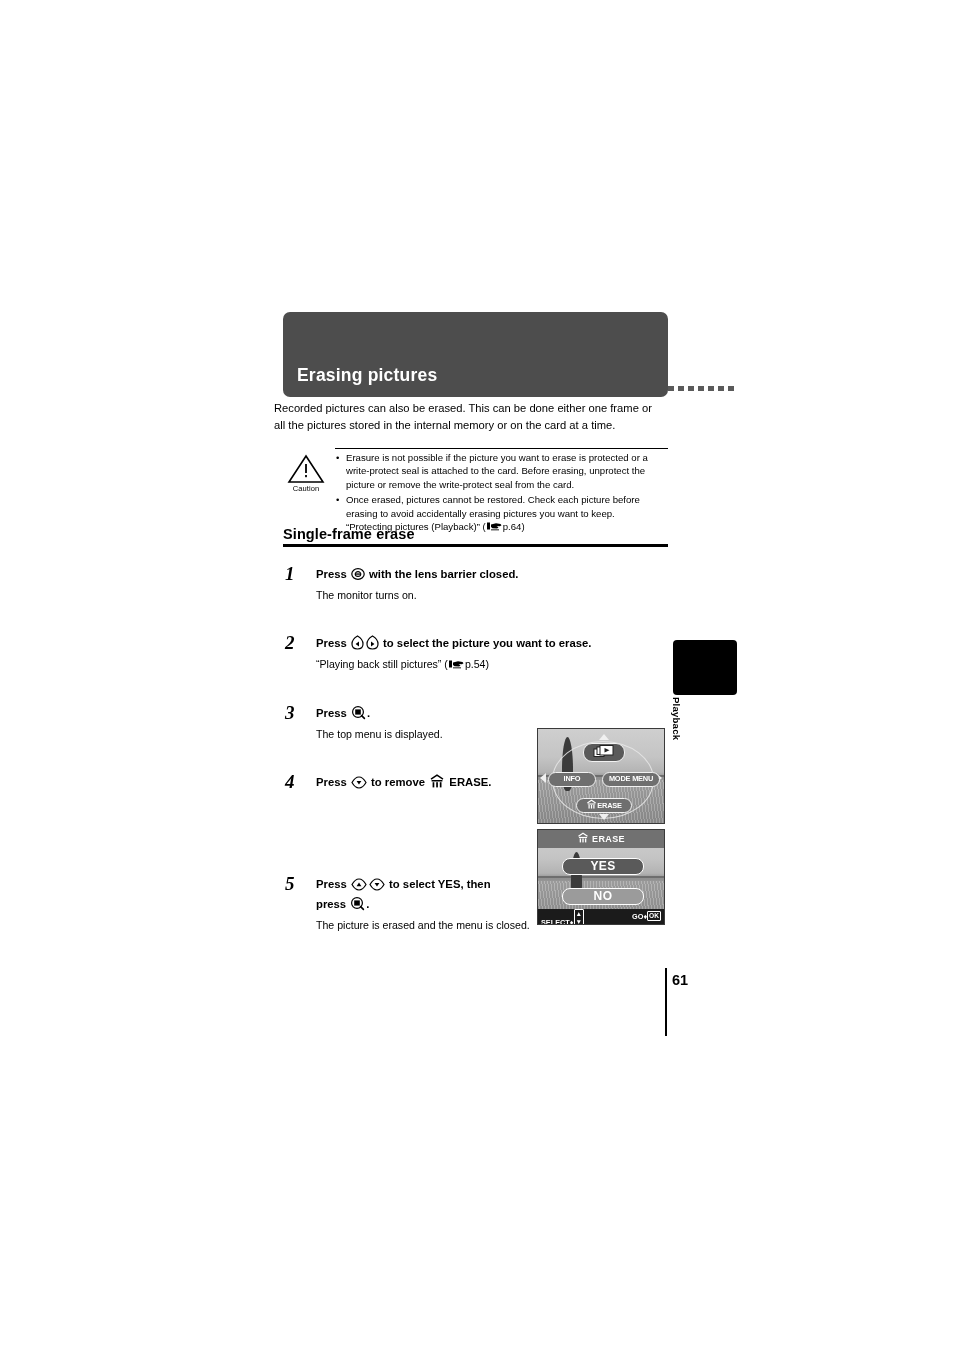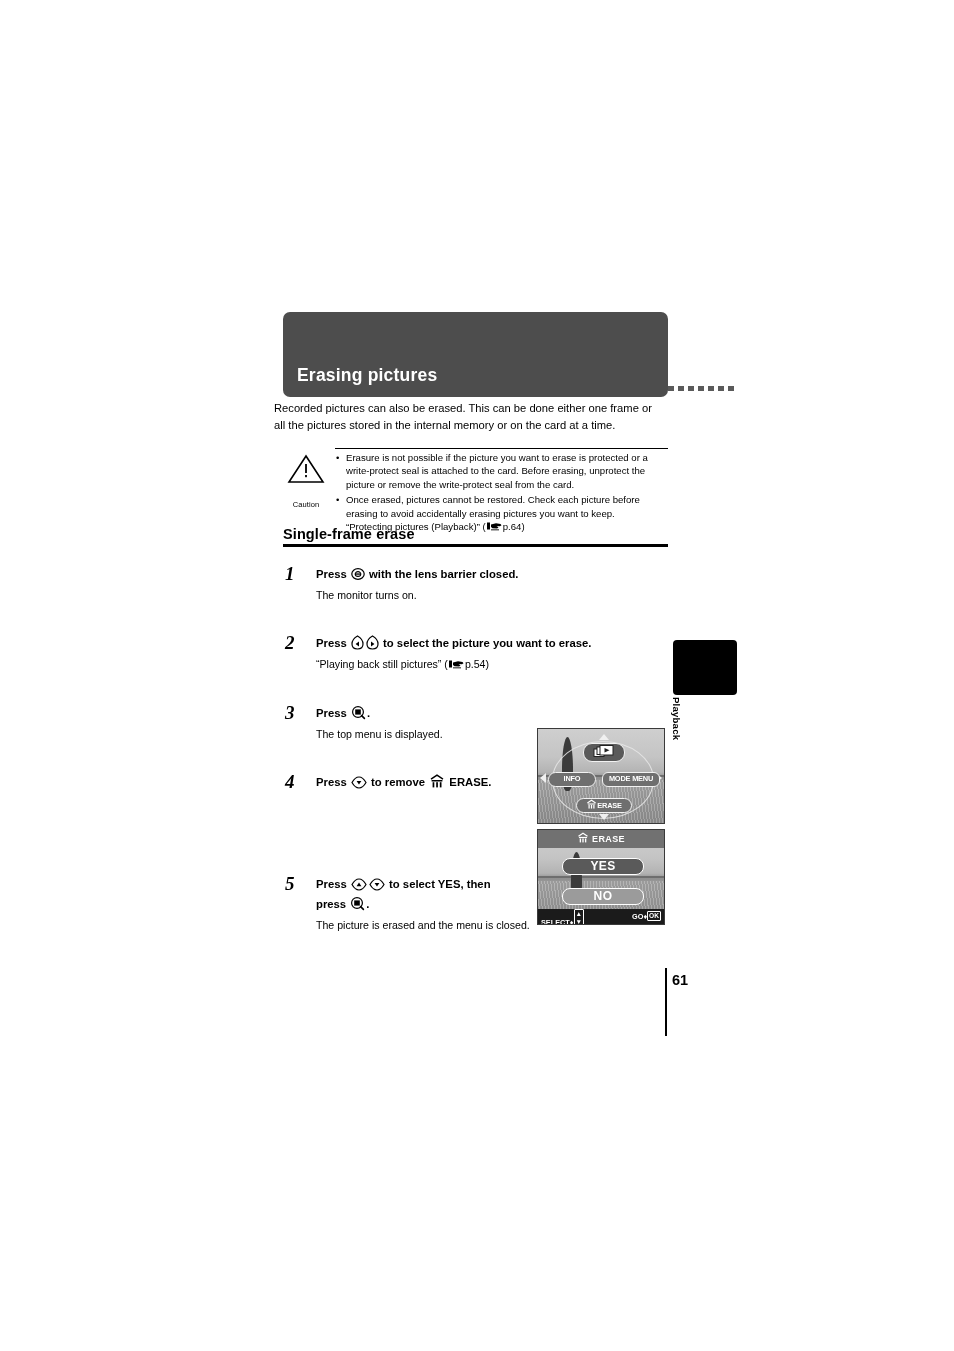--- a/index.html
+++ b/index.html
@@ -87,21 +87,21 @@
     position: absolute;
     left: 0px;
     top: 6px;
     width: 46px;
     text-align: center;
   }
   .caution-icon svg { display: block; margin: 0 auto; }
   .caution-icon .caution-label {
     font-size: 7.5px;
     line-height: 9px;
-    margin-top: 16px;
+    margin-top: 0px;
     letter-spacing: 0.1px;
   }
   .caution-list {
     position: absolute;
     left: 52px;
     top: 3px;
     width: 333px;
   }
   .caution-item {
     position: relative;
@@ -252,21 +252,21 @@
     line-height: 12px;
     height: 13px;
     letter-spacing: -0.2px;
     white-space: nowrap;
   }
   .pill.sel {
     background: #5a5a5a;
   }
   #pill-play  { left: 45px; top: 14px; width: 40px; height: 17px; line-height: 15px; }
   #pill-info  { left: 10px; top: 43px; width: 46px; }
-  #pill-mode  { left: 64px; top: 43px; width: 56px; border-radius: 6px; }
+  #pill-mode  { left: 64px; top: 43px; width: 56px; }
   #pill-erase { left: 38px; top: 69px; width: 54px; }
 
   .tm-tri {
     position: absolute;
     width: 0; height: 0;
   }
   #tri-up {
     left: 61px; top: 5px;
     border-left: 5px solid transparent;
     border-right: 5px solid transparent;

